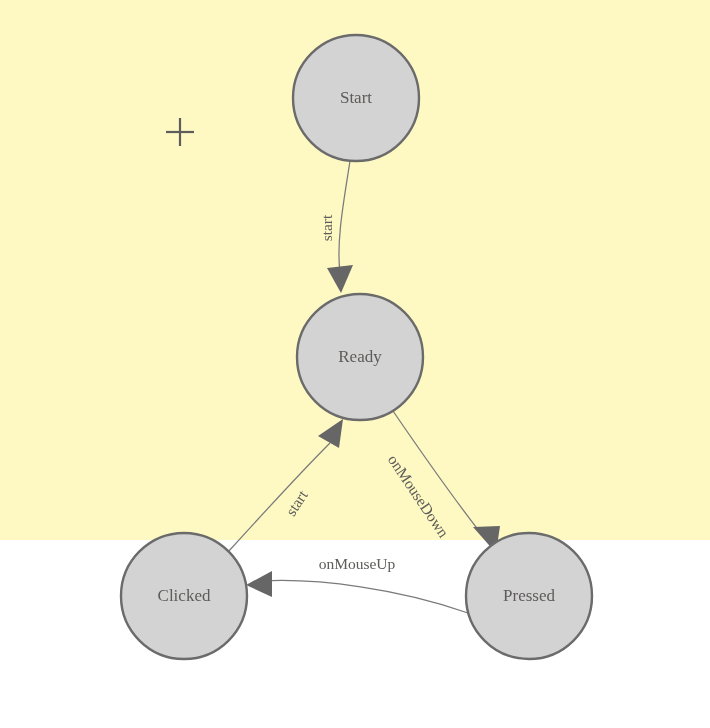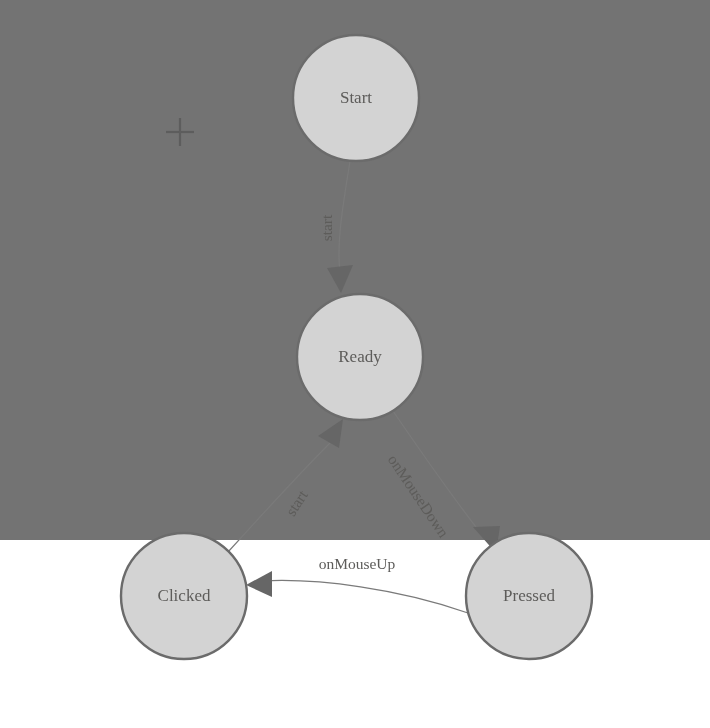--- a/index.html
+++ b/index.html
@@ -10,21 +10,21 @@
   body {
     width: 710px;
     height: 728px;
     overflow: hidden;
     font-family: "Liberation Serif", serif;
   }
   #canvas-root {
     position: relative;
     width: 710px;
     height: 540px;
-    background: #737373;
+    background: #fef9c3;
     text-decoration: underline;
   }
   #diagram-svg {
     position: absolute;
     top: 0;
     left: 0;
     width: 710px;
     height: 728px;
     display: block;
   }

